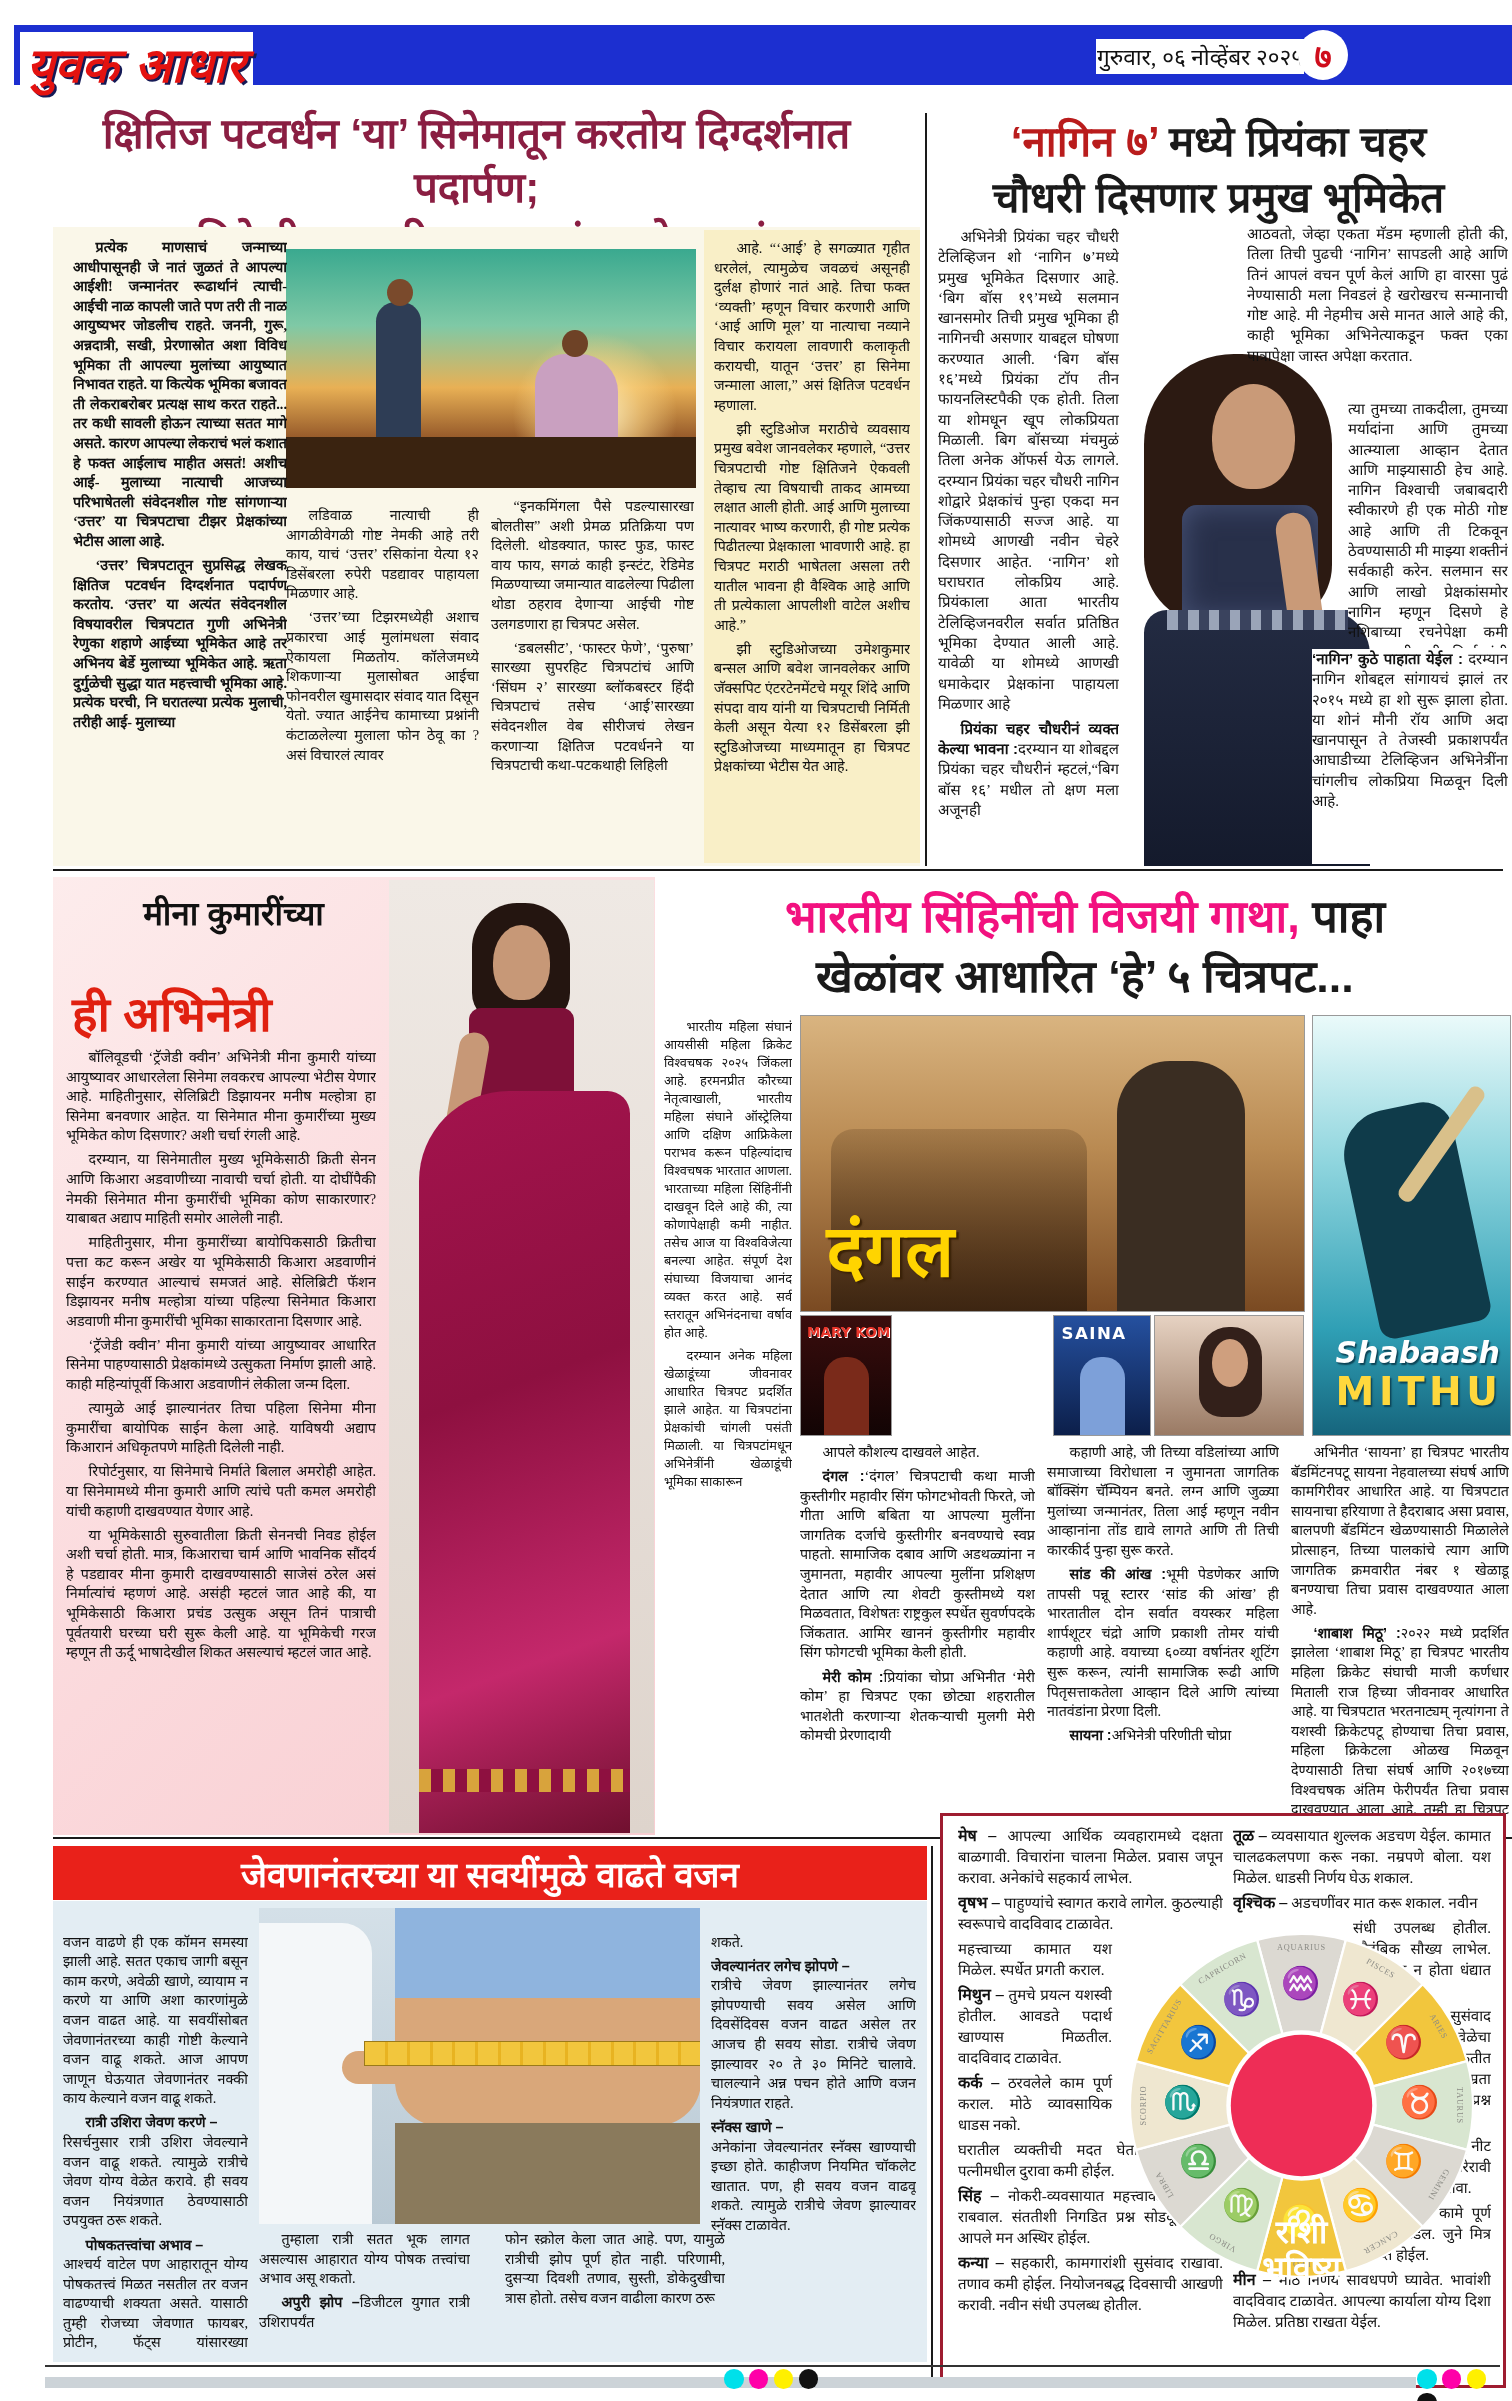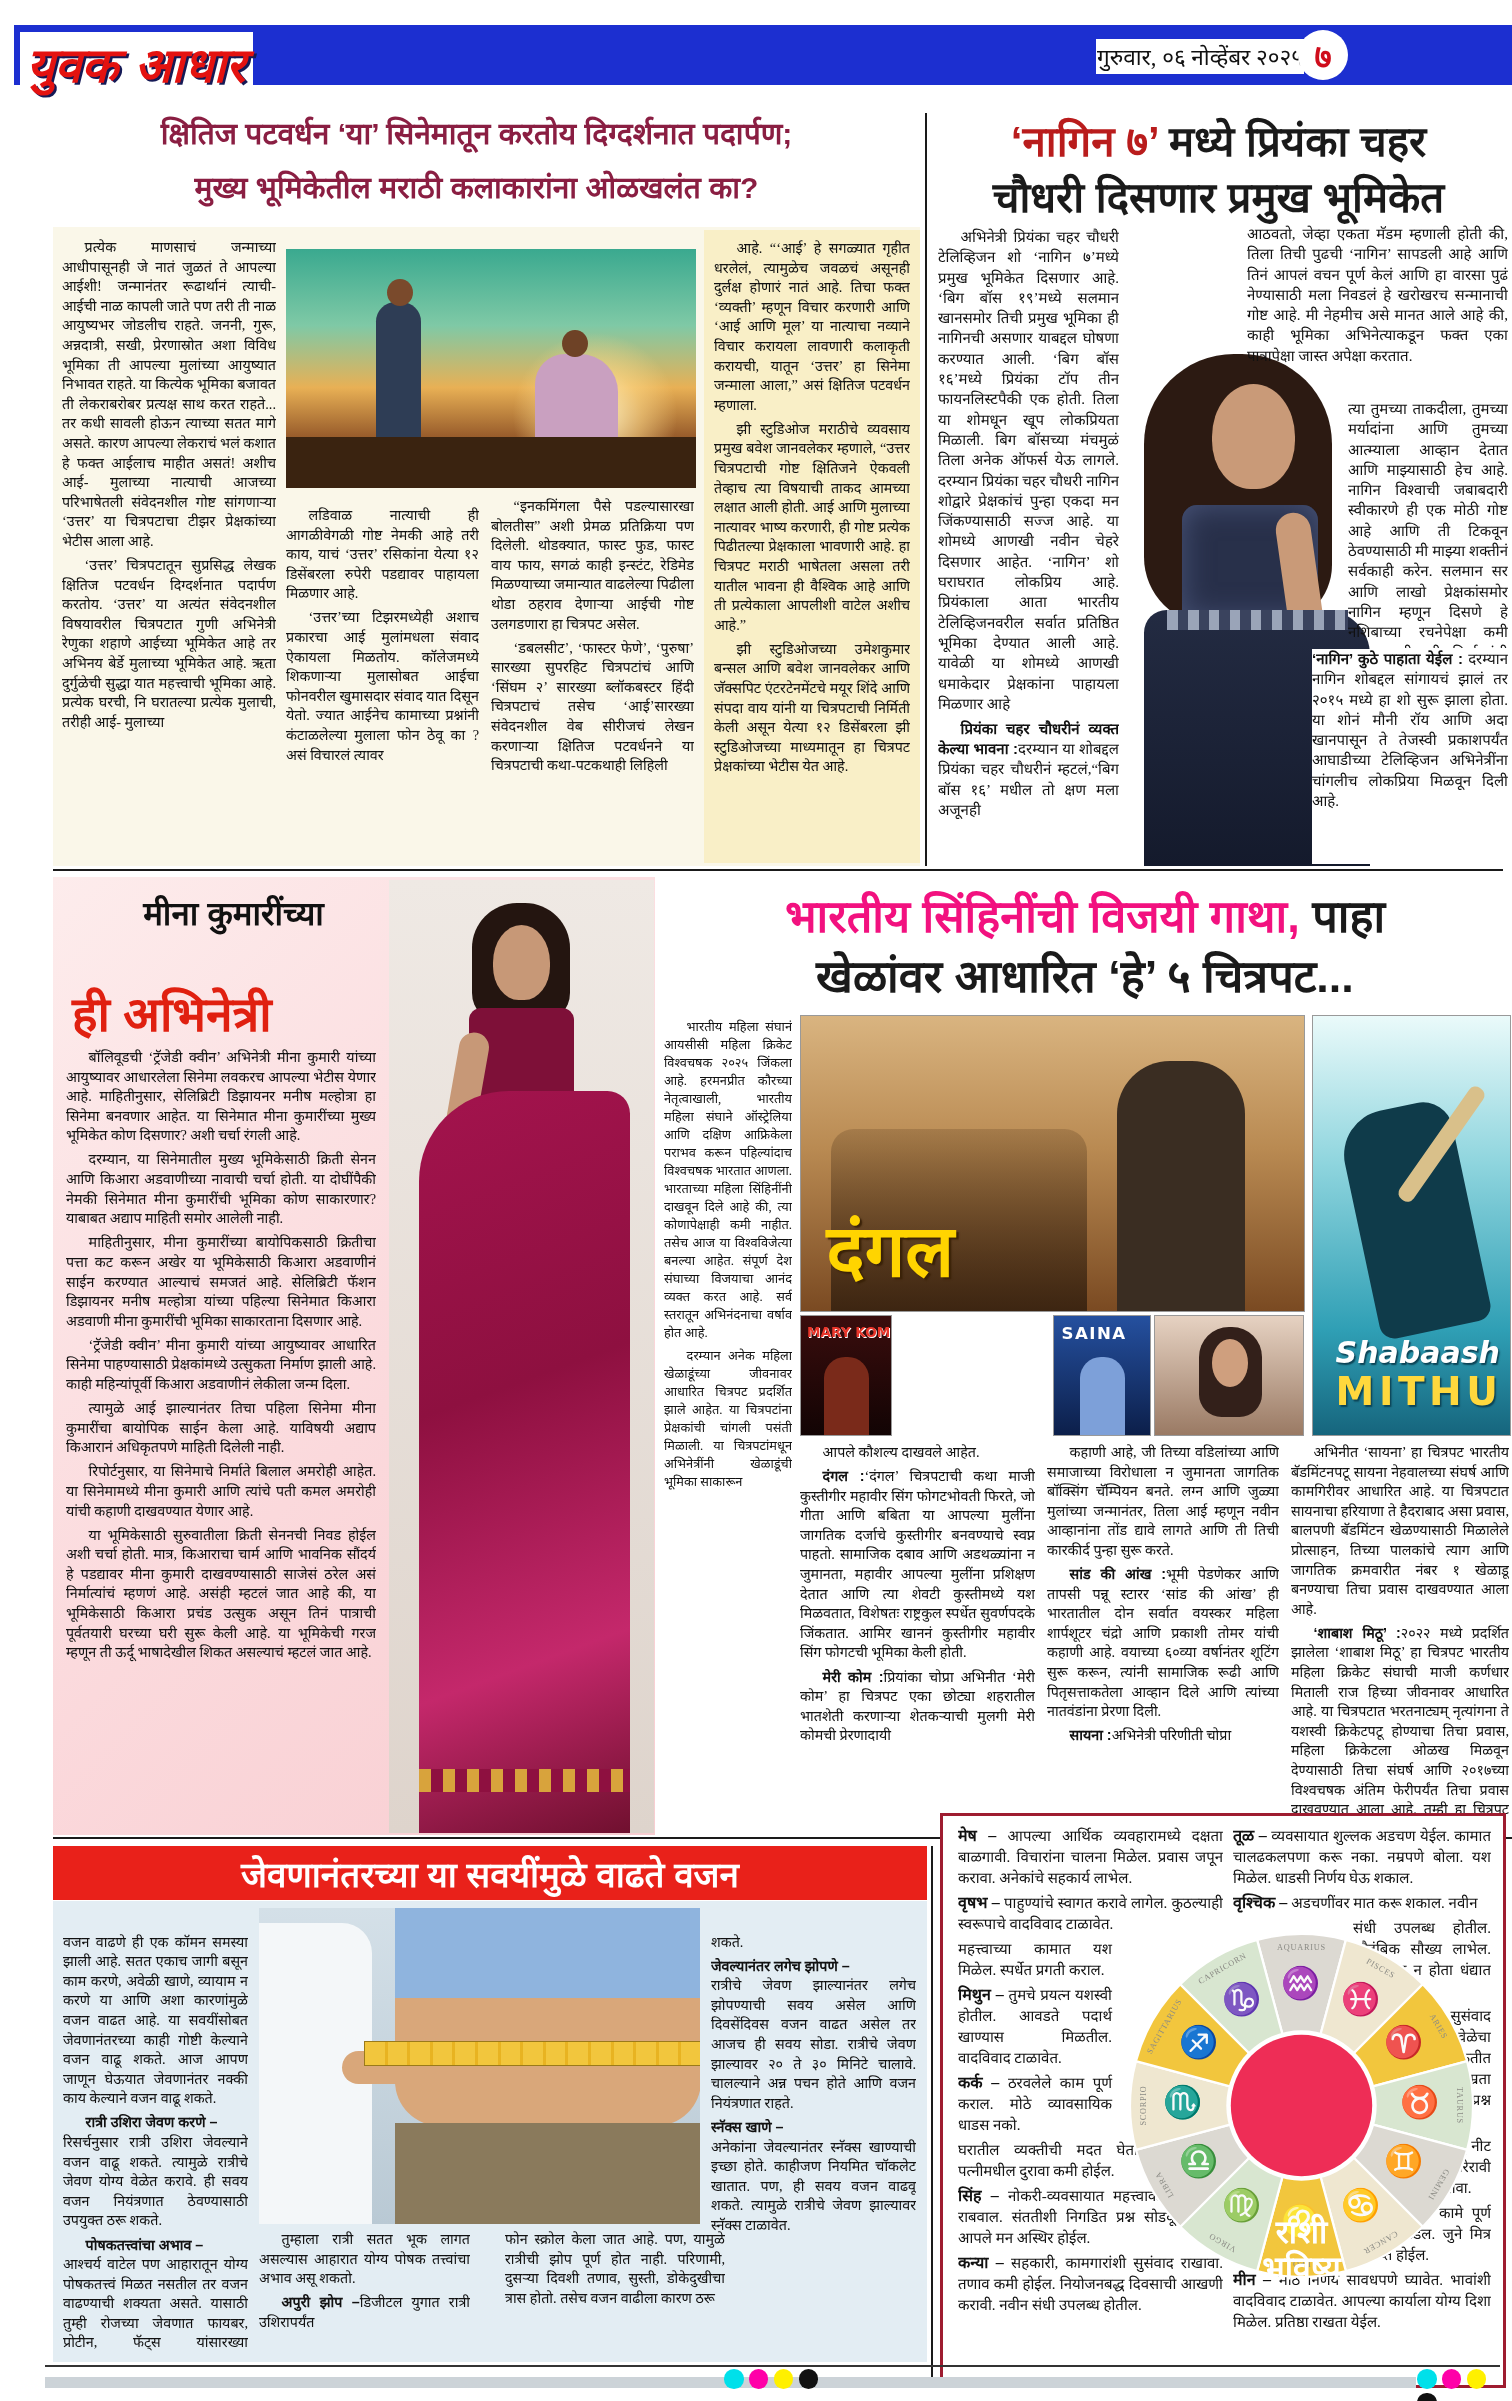--- a/index.html
+++ b/index.html
@@ -14,21 +14,21 @@
   .hdrbar{background:#1c2fd0;}
   .logobox{background:#fff;display:flex;align-items:center;justify-content:center;}
   .logotext{font-family:"DejaVu Sans",sans-serif;font-weight:bold;font-style:italic;
             font-size:48px;color:#e41210;text-shadow:2.3px 2.3px 0 #151a56;}
   .datebox{background:#fff;display:flex;align-items:center;justify-content:center;
            font-size:22.6px;font-weight:normal;text-align:center;}
   .pagecircle{background:#fff;border-radius:50%;display:flex;align-items:center;justify-content:center;
               font-size:33px;font-weight:bold;color:#cf0d1c;}
   
   .hl-left{font-family:"Liberation Sans","DejaVu Sans",sans-serif;font-weight:bold;color:#8a1e42;
-           font-size:30px;line-height:54px;text-align:center;}
+           font-size:42px;line-height:54px;text-align:center;}
   .hl-right{font-family:"Liberation Sans","DejaVu Sans",sans-serif;font-weight:bold;color:#1a1a1a;
             font-size:42px;line-height:56px;text-align:center;}
   .red{color:#b91c1c;}
   .pink{color:#f2117f;}
   .hl-sports{font-family:"Liberation Sans","DejaVu Sans",sans-serif;font-weight:bold;
              font-size:45px;line-height:60px;text-align:center;color:#1a1a1a;}
   .hl-meena{font-family:"Liberation Sans","DejaVu Sans",sans-serif;font-weight:bold;
             font-size:33px;line-height:42px;text-align:center;color:#111;}
   .hl-meena-red{font-family:"Liberation Sans","DejaVu Sans",sans-serif;font-weight:bold;
                 font-size:48px;color:#e02010;}
@@ -66,21 +66,21 @@
   <div class="abs" style="left:53px;top:227px;width:867px;height:639px;background:#faf7e9;"></div>
 
   <div class="abs" style="left:286px;top:249px;width:410px;height:239px;overflow:hidden;background:linear-gradient(180deg,#3aa98f 0%,#7fc9a6 32%,#e8b055 58%,#9a5e2c 78%,#4a2c14 100%);">
     <div class="shape" style="left:226px;top:83px;width:166px;height:166px;border-radius:50%;background:radial-gradient(circle,#fff2c2 0%,rgba(255,220,140,.55) 40%,rgba(255,220,140,0) 70%);"></div>
     <div class="shape" style="left:90px;top:53px;width:45px;height:151px;background:#2e3d55;border-radius:19.6px 19.6px 4.5px 4.5px;"></div>
     <div class="shape" style="left:101px;top:30px;width:25.6px;height:27px;background:#7a4a2c;border-radius:50%;"></div>
     <div class="shape" style="left:249px;top:105px;width:83px;height:98px;background:#c9a0c0;border-radius:30px 38px 7.5px 7.5px;"></div>
     <div class="shape" style="left:276px;top:81px;width:25.6px;height:27px;background:#6e4226;border-radius:50%;"></div>
     <div class="shape" style="left:0;top:188px;width:410px;height:51px;background:#3a2310;"></div>
   </div>
-  <div class="abs col" style="left:62px;top:238px;width:214px;height:622px;">
+  <div class="abs col" style="left:73px;top:238px;width:214px;height:622px;font-weight:bold;">
 
   <p><b></b><span>प्रत्येक माणसाचं जन्माच्या आधीपासूनही जे नातं जुळतं ते आपल्या आईशी! जन्मानंतर रूढार्थानं त्याची- आईची नाळ कापली जाते पण तरी ती नाळ आयुष्यभर जोडलीच राहते. जननी, गुरू, अन्नदात्री, सखी, प्रेरणास्रोत अशा विविध भूमिका ती आपल्या मुलांच्या आयुष्यात निभावत राहते. या कित्येक भूमिका बजावत ती लेकराबरोबर प्रत्यक्ष साथ करत राहते... तर कधी सावली होऊन त्याच्या सतत मागे असते. कारण आपल्या लेकराचं भलं कशात हे फक्त आईलाच माहीत असतं! अशीच आई- मुलाच्या नात्याची आजच्या परिभाषेतली संवेदनशील गोष्ट सांगणाऱ्या ‘उत्तर’ या चित्रपटाचा टीझर प्रेक्षकांच्या भेटीस आला आहे.</span></p>
       <p><b></b><span>‘उत्तर’ चित्रपटातून सुप्रसिद्ध लेखक क्षितिज पटवर्धन दिग्दर्शनात पदार्पण करतोय. ‘उत्तर’ या अत्यंत संवेदनशील विषयावरील चित्रपटात गुणी अभिनेत्री रेणुका शहाणे आईच्या भूमिकेत आहे तर अभिनय बेर्डे मुलाच्या भूमिकेत आहे. ऋता दुर्गुळेची सुद्धा यात महत्त्वाची भूमिका आहे. प्रत्येक घरची, नि घरातल्या प्रत्येक मुलाची, तरीही आई- मुलाच्या</span></p>
     </div>
   <div class="abs col" style="left:286px;top:497px;width:193px;height:364px;margin-top:9px;">
 
   <p><b></b><span>लडिवाळ नात्याची ही आगळीवेगळी गोष्ट नेमकी आहे तरी काय, याचं ‘उत्तर’ रसिकांना येत्या १२ डिसेंबरला रुपेरी पडद्यावर पाहायला मिळणार आहे.</span></p>
       <p><b></b><span>‘उत्तर’च्या टिझरमध्येही अशाच प्रकारचा आई मुलांमधला संवाद ऐकायला मिळतोय. कॉलेजमध्ये शिकणाऱ्या मुलासोबत आईचा फोनवरील खुमासदार संवाद यात दिसून येतो. ज्यात आईनेच कामाच्या प्रश्नांनी कंटाळलेल्या मुलाला फोन ठेवू का ? असं विचारलं त्यावर</span></p>
     </div>
   <div class="abs col" style="left:491px;top:497px;width:203px;height:364px;">

